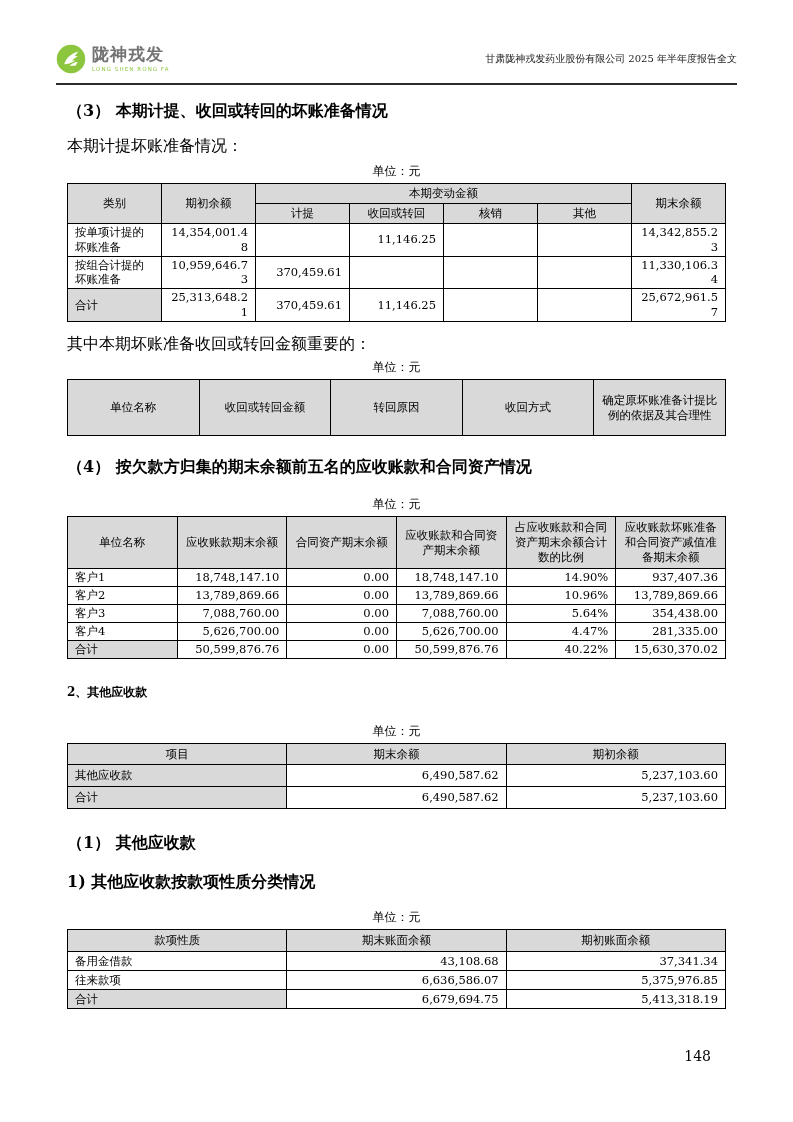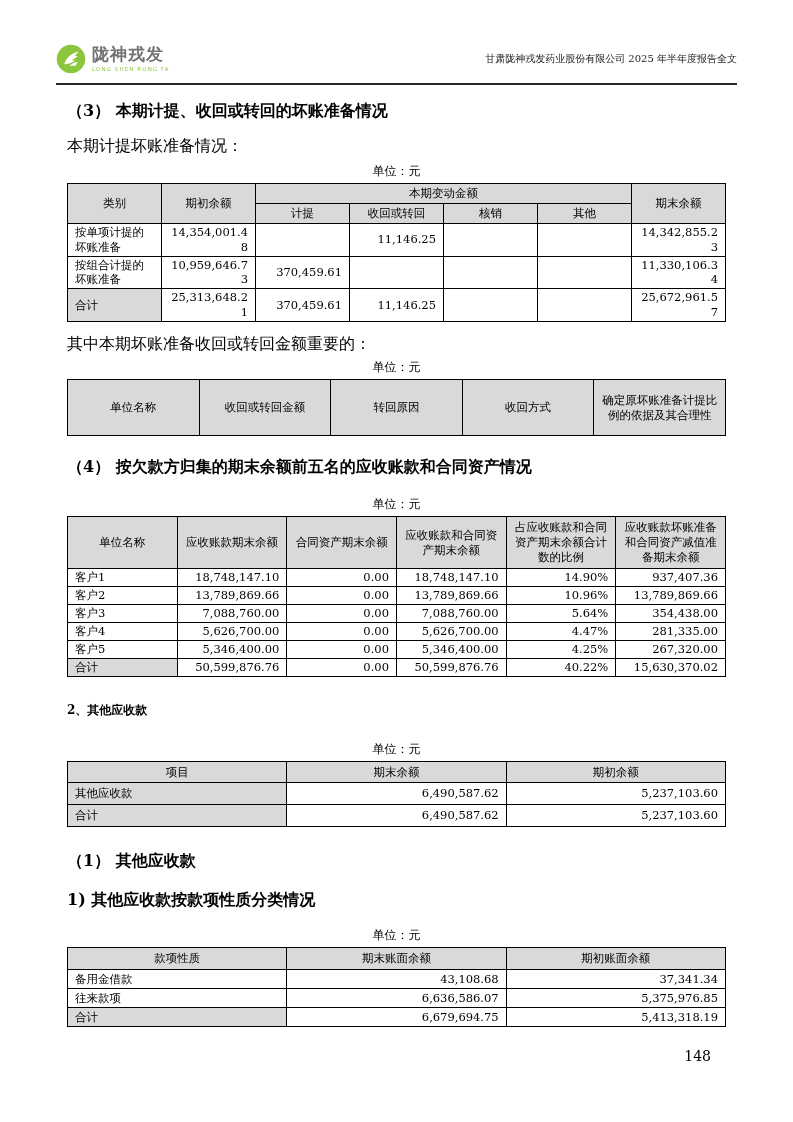--- a/index.html
+++ b/index.html
@@ -184,28 +184,20 @@
         </tr>
         <tr>
           <td class="t-left">客户4</td>
           <td class="num">5,626,700.00</td>
           <td class="num">0.00</td>
           <td class="num">5,626,700.00</td>
           <td class="num">4.47%</td>
           <td class="num">281,335.00</td>
         </tr>
         <tr>
-          <td class="t-left">客户5</td>
-          <td class="num">5,346,400.00</td>
-          <td class="num">0.00</td>
-          <td class="num">5,346,400.00</td>
-          <td class="num">4.25%</td>
-          <td class="num">267,320.00</td>
-        </tr>
-        <tr>
           <td class="t-left gray">合计</td>
           <td class="num">50,599,876.76</td>
           <td class="num">0.00</td>
           <td class="num">50,599,876.76</td>
           <td class="num">40.22%</td>
           <td class="num">15,630,370.02</td>
         </tr>
       </tbody>
     </table>
 

